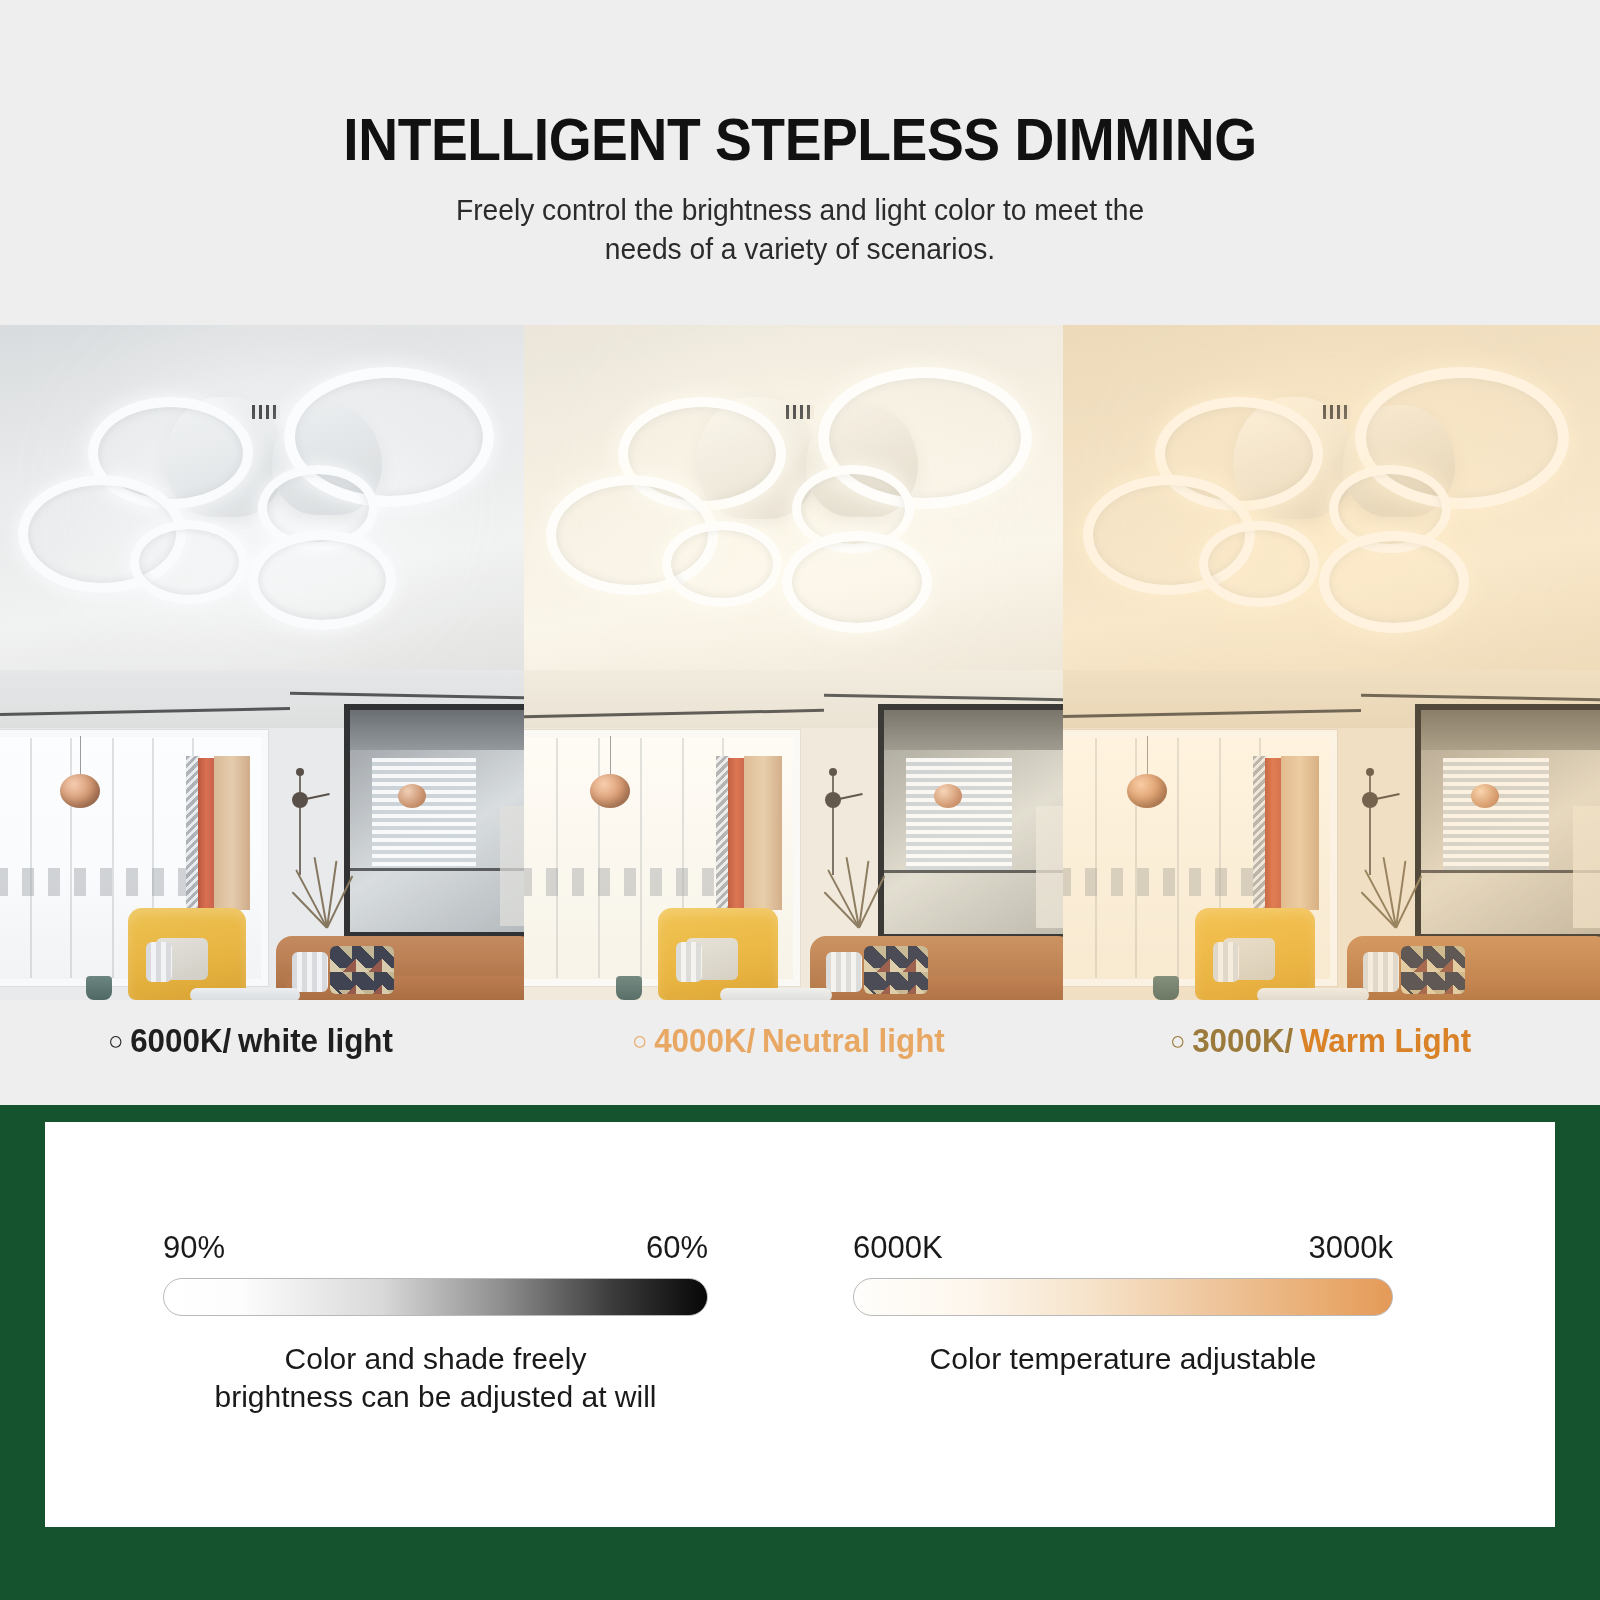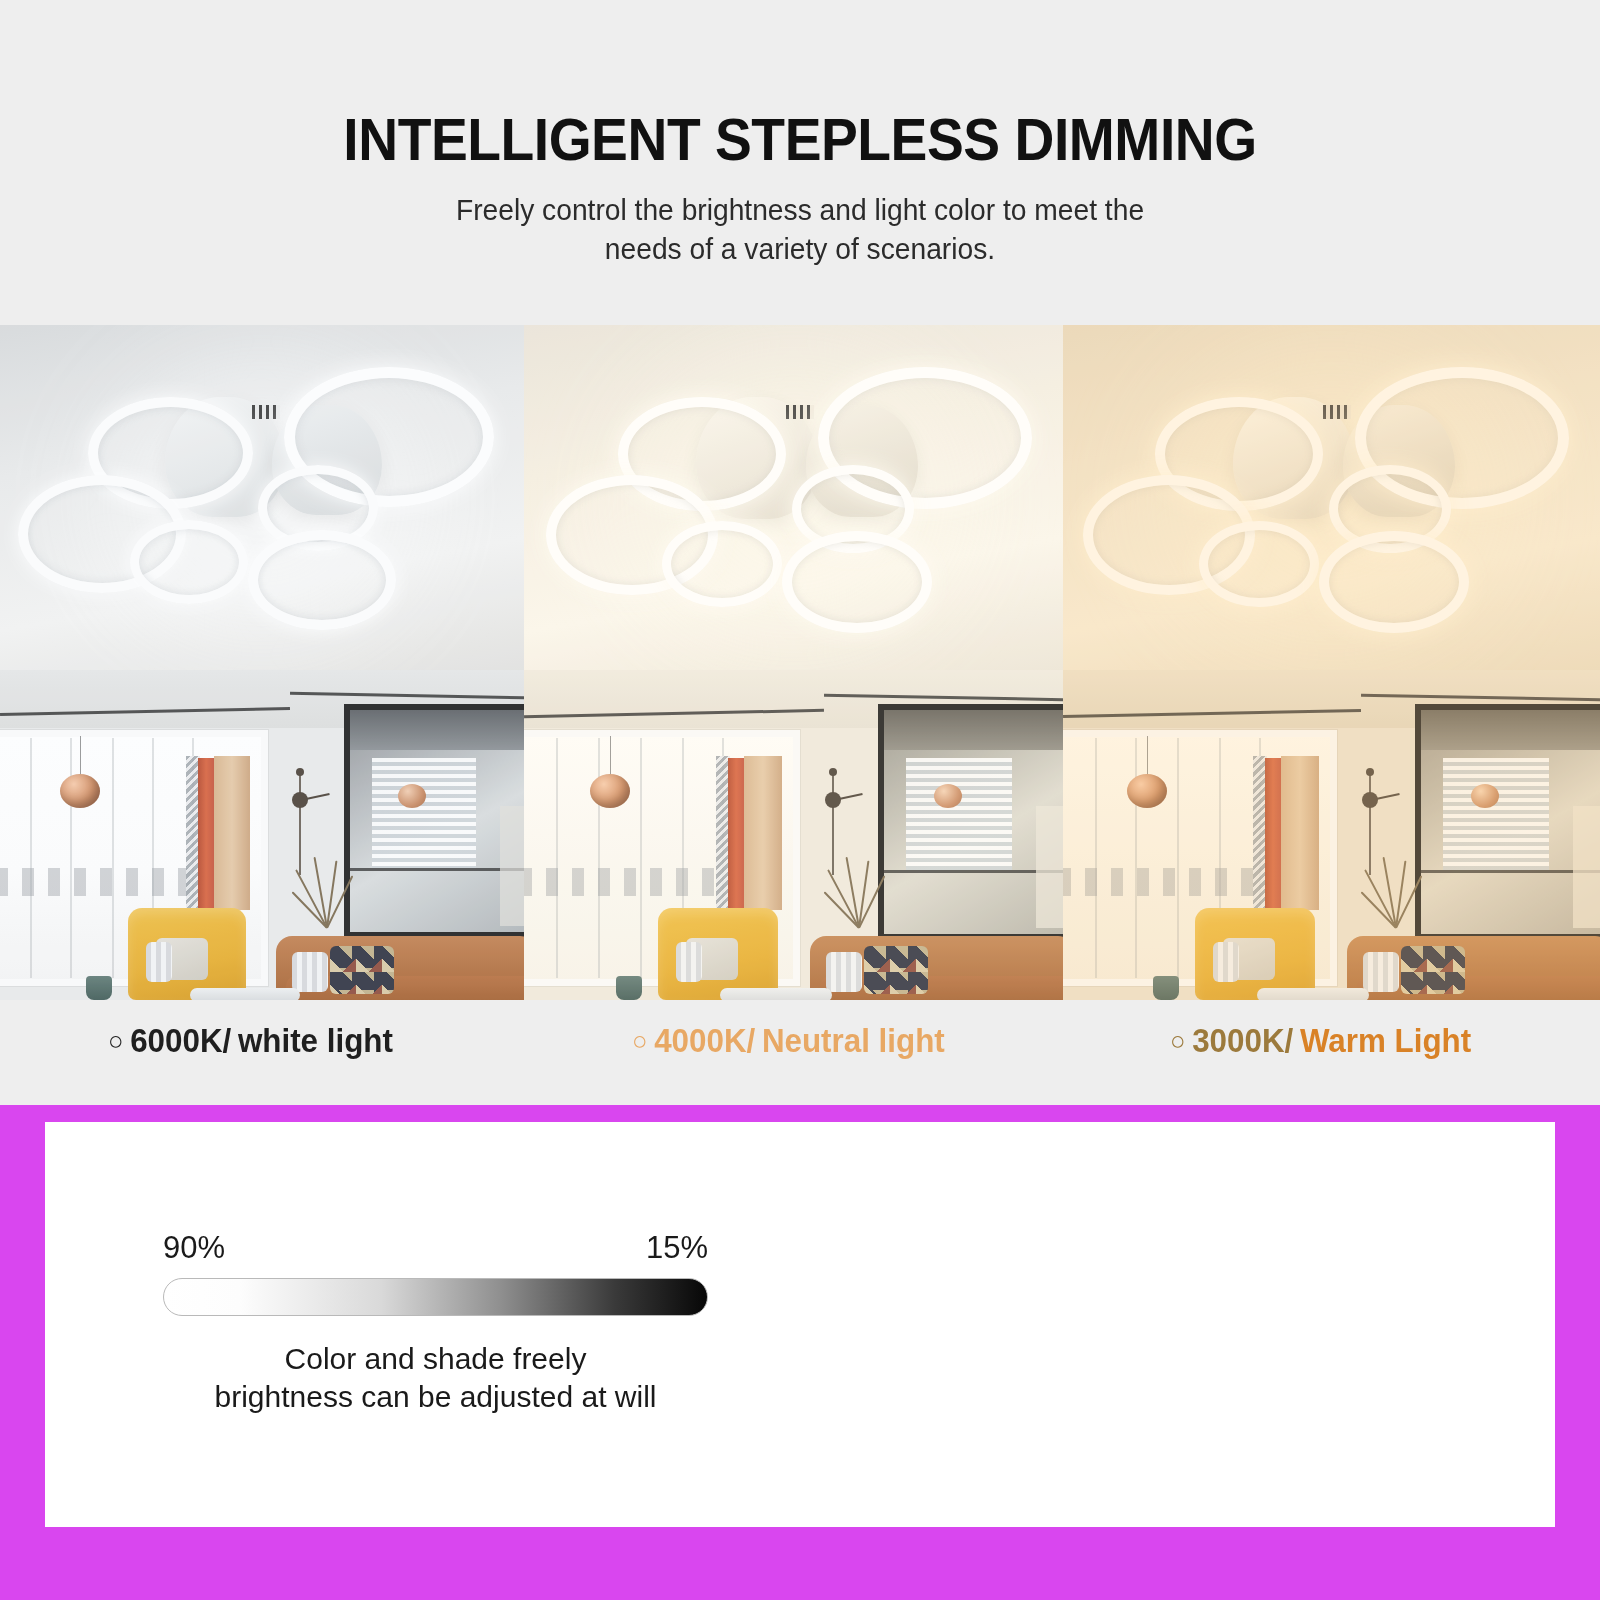--- a/index.html
+++ b/index.html
@@ -2,21 +2,21 @@
 <html><head>
 <meta charset="utf-8">
 <style>
   * { box-sizing: border-box; margin: 0; padding: 0; }
   html, body {
     width: 1600px; height: 1600px;
     background: #eeeeee;
     font-family: "Liberation Sans", sans-serif;
     overflow: hidden;
   }
-  .page { position: relative; width: 1600px; height: 1600px; background: #d946ef; }
+  .page { position: relative; width: 1600px; height: 1600px; background: #14532d; }
 
   
   .header { position: absolute; left: 0; top: 0; width: 1600px; height: 325px; background: #eeeeee; }
   .title {
     position: absolute; left: 0; top: 110px; width: 1600px;
     text-align: center;
     font-family: "Liberation Sans", sans-serif;
     font-weight: 700; font-size: 60px; letter-spacing: -0.5px;
     color: #111111; line-height: 1.0;
     transform: scaleX(0.92); transform-origin: center;
@@ -403,25 +403,35 @@
         <span class="kelvin">3000K/ </span>
         <span class="warm">Warm Light</span>
     </div>
   </div>
 
   <div class="card">
 
     <div class="control ctrl-left">
       <div class="ctrl-head">
         <span>90%</span>
-        <span>15%</span>
+        <span>60%</span>
       </div>
       <div class="slider slider-bright"></div>
       <div class="ctrl-caption">
         <div>Color and shade freely</div>
         <div>brightness can be adjusted at will</div>
       </div>
     </div>
 
+    <div class="control ctrl-right">
+      <div class="ctrl-head">
+        <span>6000K</span>
+        <span>3000k</span>
+      </div>
+      <div class="slider slider-temp"></div>
+      <div class="ctrl-caption">
+        <div>Color temperature adjustable</div>
+      </div>
+    </div>
 
   </div>
 
 </div>
 
 </body></html>

